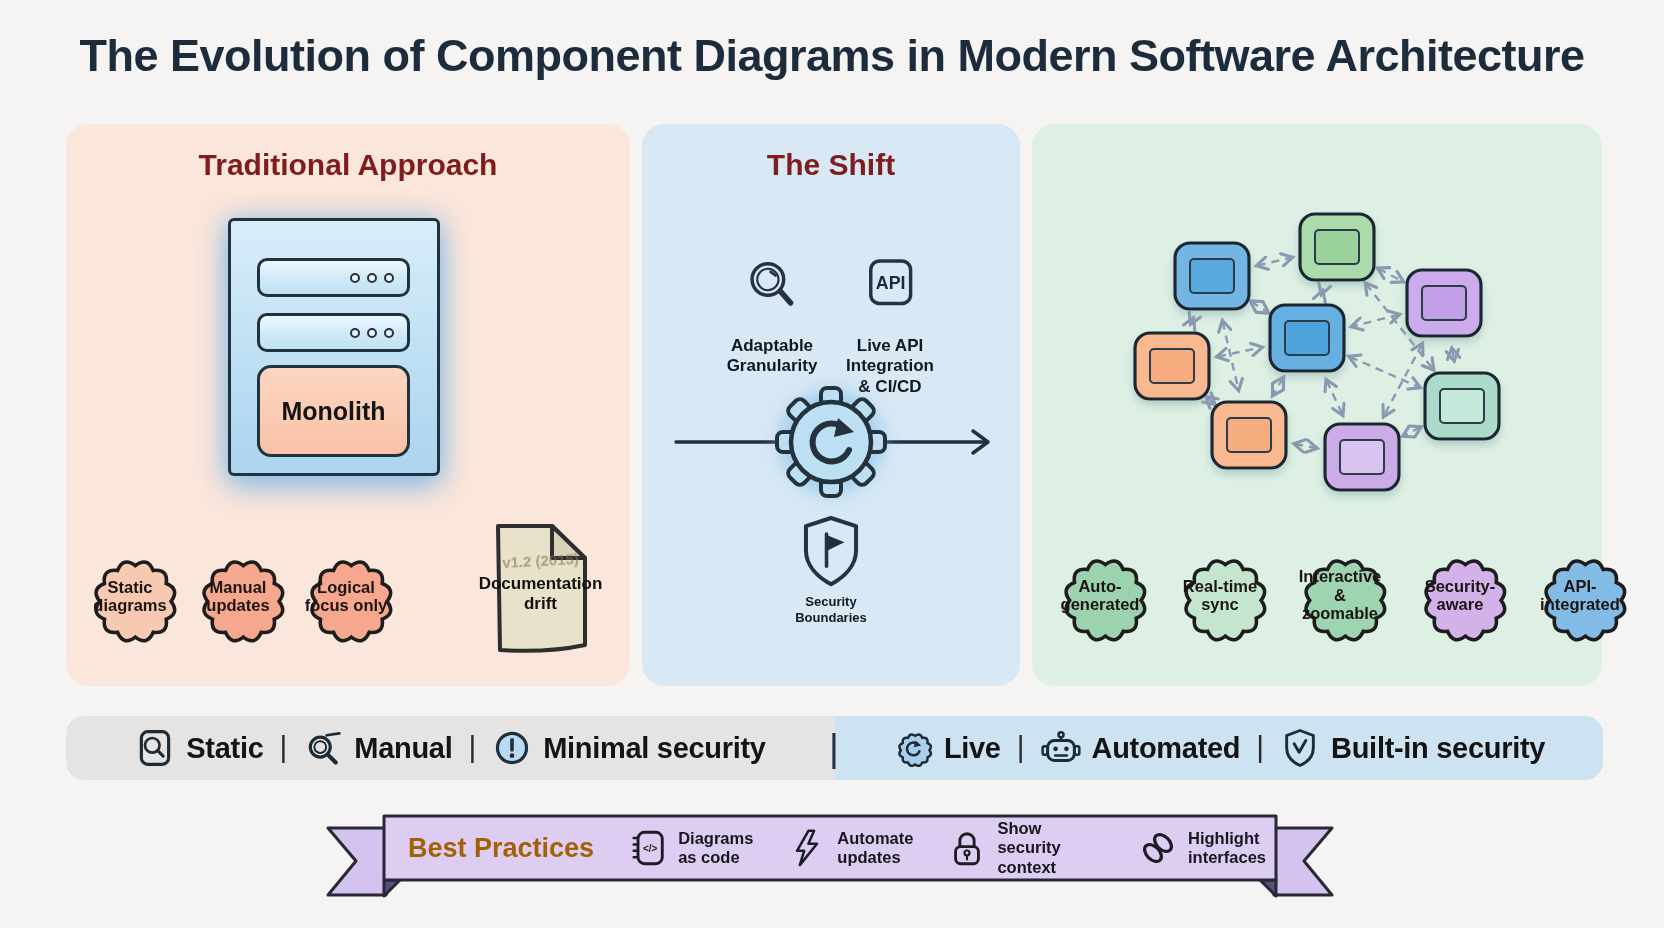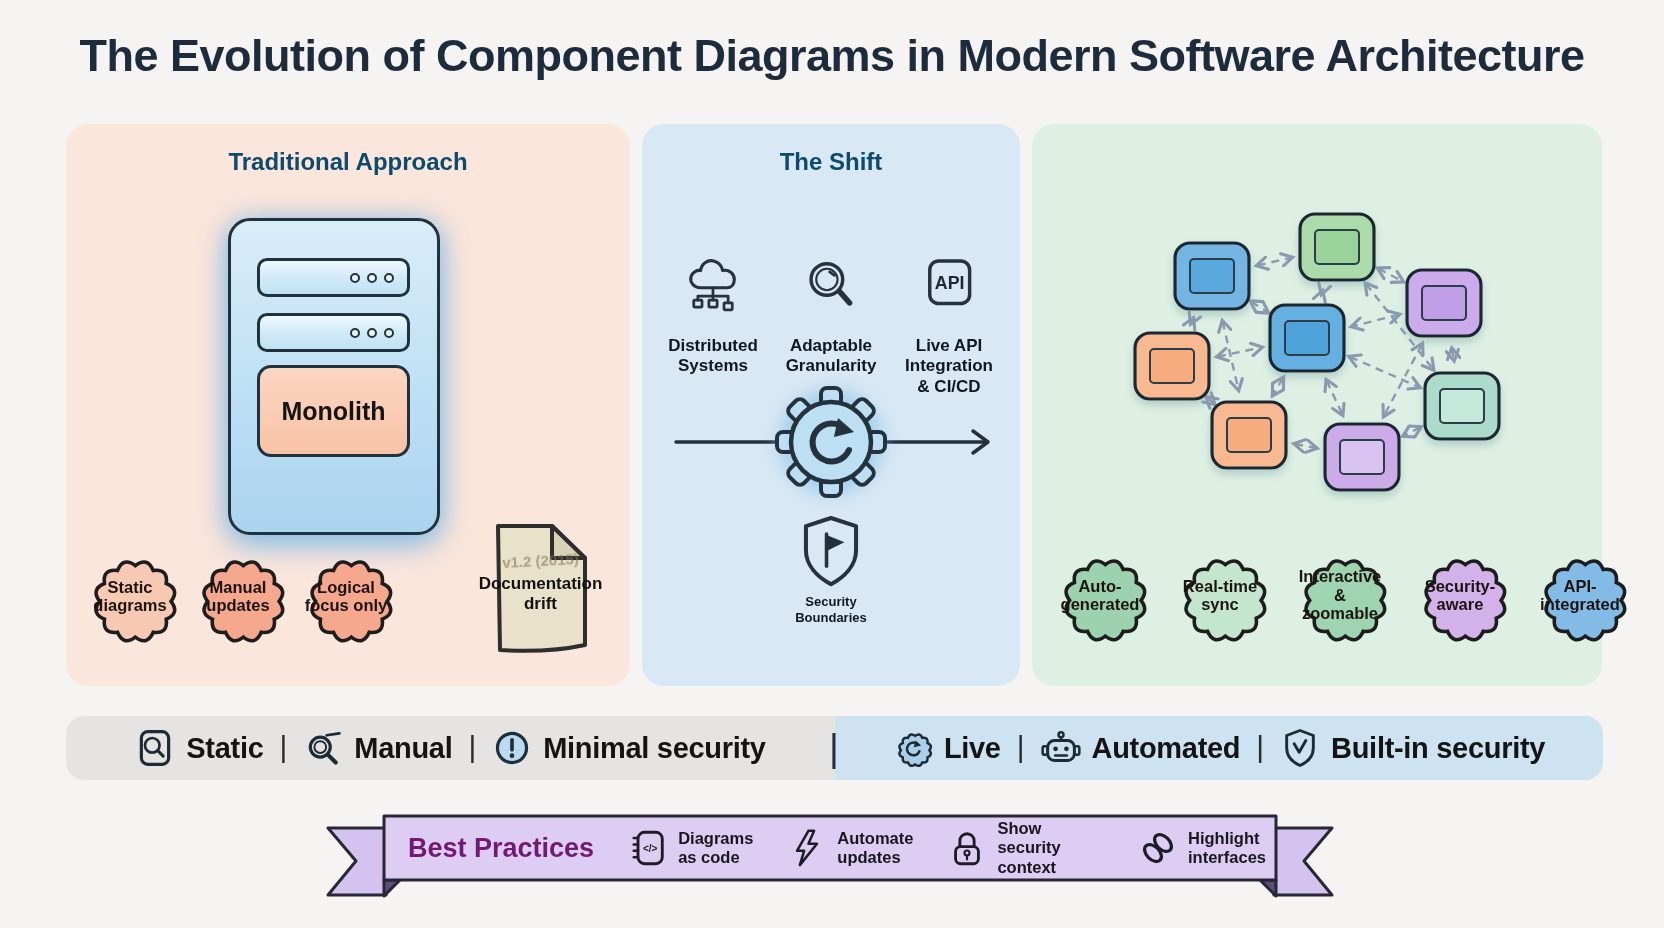--- a/index.html
+++ b/index.html
@@ -10,26 +10,26 @@
   
   #main-title{position:absolute;left:0;top:30px;width:100%;text-align:center;
     font-size:45px;font-weight:bold;color:#1c2c3c;letter-spacing:-.5px;}
 
   
   .panel{position:absolute;top:124px;height:562px;border-radius:22px;}
   #panel-traditional{left:66px;width:564px;background:#fbe6db;}
   #panel-shift{left:642px;width:378px;background:#d8e8f4;}
   #panel-modern{left:1032px;width:570px;background:#def0e3;}
   .panel-title{position:absolute;top:24px;left:0;width:100%;text-align:center;
-    font-size:24px;font-weight:bold;color:#0c4a6e;}
-
-  
-  #server{position:absolute;left:162px;top:94px;width:212px;height:317px;
+    font-size:30px;font-weight:bold;color:#7f1d1d;}
+
+  
+  #server{position:absolute;left:162px;top:94px;width:212px;height:258px;
     background:linear-gradient(180deg,#d9edfa 0%,#bcdef3 60%,#abd4ee 100%);
-    border:3.5px solid #21323f;border-radius:22px;
+    border:3.5px solid #21323f;border-radius:6px;
     box-shadow:0 10px 30px rgba(125,185,232,.85),0 0 24px rgba(125,185,232,.55);}
   .server-bar{position:absolute;left:26px;width:153px;height:39px;border:3px solid #21323f;border-radius:10px;
     background:linear-gradient(180deg,#eef8fe 0%,#cfe9f8 55%,#bfe2f4 100%);
     display:flex;align-items:center;justify-content:flex-end;gap:7px;padding-right:13px;}
   #server-bar-1{top:37px;} #server-bar-2{top:92px;}
   .dot{width:10px;height:10px;border:2.5px solid #26323d;border-radius:50%;background:#eaf6fd;}
   #monolith-box{position:absolute;left:26px;top:144px;width:153px;height:92px;border:3px solid #21323f;border-radius:14px;
     background:linear-gradient(180deg,#fbd6c2 0%,#f8c2a6 100%);
     display:flex;align-items:center;justify-content:center;font-size:25px;font-weight:bold;color:#141414;}
 
@@ -75,21 +75,21 @@
     letter-spacing:-.3px;}
   .bar-sep{font-size:30px;font-weight:500;color:#2a2a2a;padding:0 3px;transform:translateY(-1px);}
   #bar-divider{position:absolute;left:820px;top:716px;width:28px;height:64px;display:flex;align-items:center;
     justify-content:center;font-size:38px;font-weight:500;color:#1f2e3a;}
   .bar-icon{width:40px;height:40px;flex:none;}
 
   
   #ribbon-svg{position:absolute;left:320px;top:810px;width:1020px;height:92px;}
   #ribbon-content{position:absolute;left:384px;top:816px;width:892px;height:64px;display:flex;
     align-items:center;padding:0 10px 0 24px;}
-  #ribbon-title{font-size:27px;font-weight:bold;color:#701a75;margin-right:34px;white-space:nowrap;}
+  #ribbon-title{font-size:27px;font-weight:bold;color:#a16207;margin-right:34px;white-space:nowrap;}
   .ribbon-item{display:flex;align-items:center;gap:10px;margin-right:34px;}
   .ribbon-item:last-child{margin-right:0;}
   .ribbon-icon{width:40px;height:40px;flex:none;}
   .ribbon-label{font-size:16.5px;font-weight:bold;color:#17171f;line-height:1.18;white-space:pre-line;}
 
   svg .stroke{fill:none;stroke:#26333e;stroke-linecap:round;stroke-linejoin:round;}
   #svg-defs{position:absolute;width:0;height:0;}
 </style>
 </head>
 <body>
@@ -157,33 +157,20 @@
       <div id="doc-version">v1.2 (2015)</div>
       <div id="doc-label">Documentation
 drift</div>
     </div>
   </div>
 
   <div class="panel" id="panel-shift">
     <div class="panel-title">The Shift</div>
 
     <div id="shift-features">
-      <div class="feature">
-        <div class="f-icon">
-          <svg width="66" height="58" viewBox="0 0 96 84">
-            <path class="stroke" stroke-width="4.5" d="M68,46 H30 C20,46 14,38 16,30 C18,23 25,20 30,21 C31,11 40,5 49,7 C57,9 61,15 62,21 C71,19 79,25 79,34 C79,42 74,46 68,46 Z"></path>
-            <path class="stroke" stroke-width="4" d="M48,46 V58 M26,58 H70 M26,58 V64 M48,58 V64 M70,58 V68"></path>
-            <rect class="stroke" stroke-width="4" x="20" y="64" width="12" height="10" rx="1"></rect>
-            <rect class="stroke" stroke-width="4" x="42" y="64" width="12" height="10" rx="1"></rect>
-            <rect class="stroke" stroke-width="4" x="64" y="68" width="12" height="10" rx="1"></rect>
-          </svg>
-        </div>
-        <div class="f-label">Distributed
-Systems</div>
-      </div>
       <div class="feature">
         <div class="f-icon">
           <svg width="66" height="58" viewBox="0 0 96 84">
             <circle class="stroke" stroke-width="5" cx="42" cy="34" r="23"></circle>
             <circle class="stroke" stroke-width="3" cx="42" cy="34" r="15.5"></circle>
             <path class="stroke" stroke-width="4" d="M46,23 L53,28"></path>
             <path class="stroke" stroke-width="8" d="M60,51 L75,68"></path>
           </svg>
         </div>
         <div class="f-label">Adaptable

